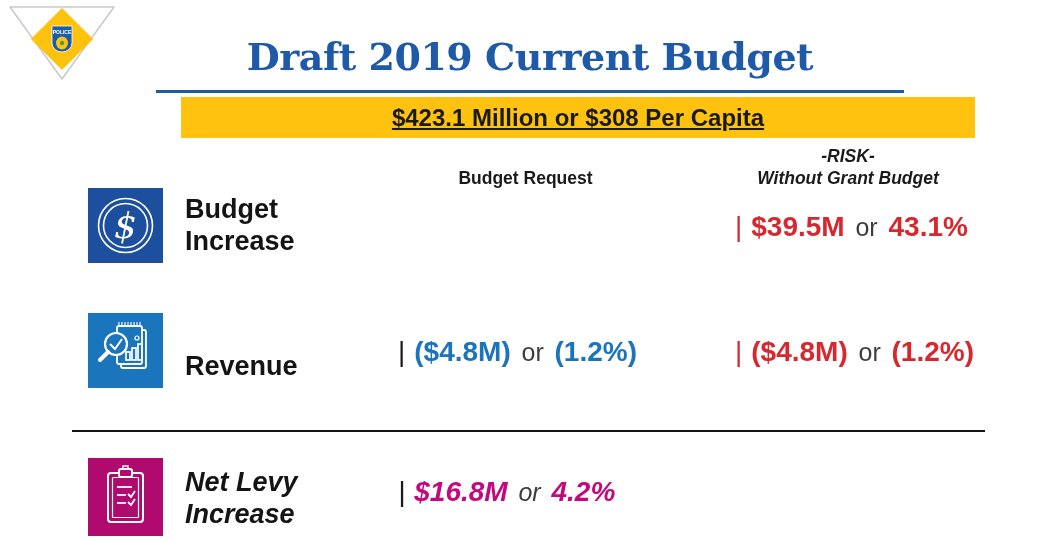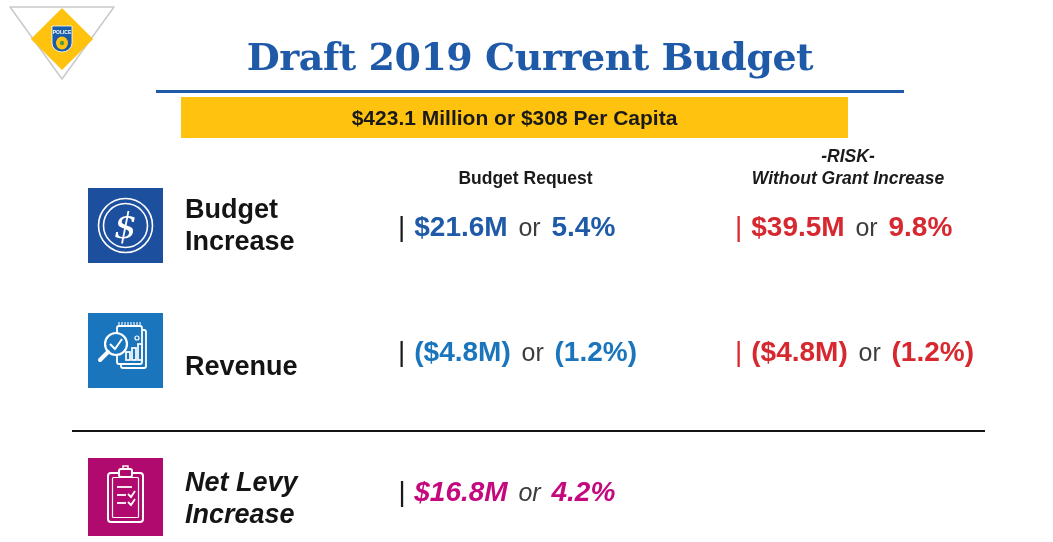--- a/index.html
+++ b/index.html
@@ -14,23 +14,23 @@
     position:absolute;left:30px;top:34px;width:1000px;text-align:center;
     font-family:"DejaVu Serif",serif;font-weight:700;font-size:38px;
     letter-spacing:-0.5px;color:var(--title-blue,#1F5AA8);
   }
   .title-rule{
     position:absolute;left:156px;top:90px;width:748px;height:3px;
     background:var(--title-blue,#1F5AA8);
   }
   
   .banner{
-    position:absolute;left:181px;top:97px;width:667px;height:41px;
+    position:absolute;left:181px;top:97px;width:794px;height:41px;
     background:var(--banner-yellow,#FFC20E);display:flex;align-items:center;justify-content:center;
-    font-size:21px;font-weight:700;color:var(--banner-text,#1A1A1A);
+    font-size:24px;font-weight:700;color:var(--banner-text,#1A1A1A);text-decoration:underline;
   }
   
   .col-head{
     position:absolute;font-weight:700;font-size:17.5px;line-height:1.25;
     color:var(--text-dark,#1A1A1A);text-align:center;white-space:nowrap;
   }
   .col-head.request{left:398px;top:168px;width:255px;}
   .col-head.risk{left:728px;top:146px;width:240px;font-style:italic;}
   
   .row{position:absolute;left:0;width:1053px;height:82px;}
@@ -78,44 +78,39 @@
   </svg>
 
   <div class="title">Draft 2019 Current Budget</div>
   <div class="title-rule"></div>
 
   <div class="banner">$423.1 Million or $308 Per Capita</div>
 
   <div class="col-head request">Budget Request</div>
   <div class="col-head risk">
     <span>-RISK-</span><br>
-    <span>Without Grant Increase</span>
+    <span>Without Grant Budget</span>
   </div>
 
   <div class="row r0">
     <div class="icon-box i0">
       <svg viewBox="0 0 75 75" width="75" height="75">
         <circle cx="37.5" cy="37.5" r="27" fill="none" stroke="#ffffff" stroke-width="1.6"></circle>
         <circle cx="37.5" cy="37.5" r="22" fill="none" stroke="#ffffff" stroke-width="1.6"></circle>
         <text x="37.5" y="50" text-anchor="middle" font-size="36" fill="#ffffff" font-family="DejaVu Serif, serif" font-style="italic">$</text>
       </svg>
     </div>
     <div class="row-label">
       <span>Budget</span><br>
       <span>Increase</span>
     </div>
-    <div class="val req">
-      <span class="pipe">|</span><span class="amt">$21.6M</span>
-      <span class="conj">or</span>
-      <span class="pct">5.4%</span>
-    </div>
     <div class="val risk">
       <span class="pipe">|</span><span class="amt">$39.5M</span>
       <span class="conj">or</span>
-      <span class="pct">9.8%</span>
+      <span class="pct">43.1%</span>
     </div>
   </div>
 
   <div class="row r1">
     <div class="icon-box i1">
       <svg viewBox="0 0 75 75" width="75" height="75">
         <rect x="33" y="17" width="25" height="38" rx="2" fill="none" stroke="#ffffff" stroke-width="1.8"></rect>
         <rect x="29" y="13" width="25" height="38" rx="2" fill="#1B75BC" stroke="#ffffff" stroke-width="1.8"></rect>
         <g stroke="#ffffff" stroke-width="1.1">
           <line x1="31" y1="9" x2="31" y2="14"></line>

